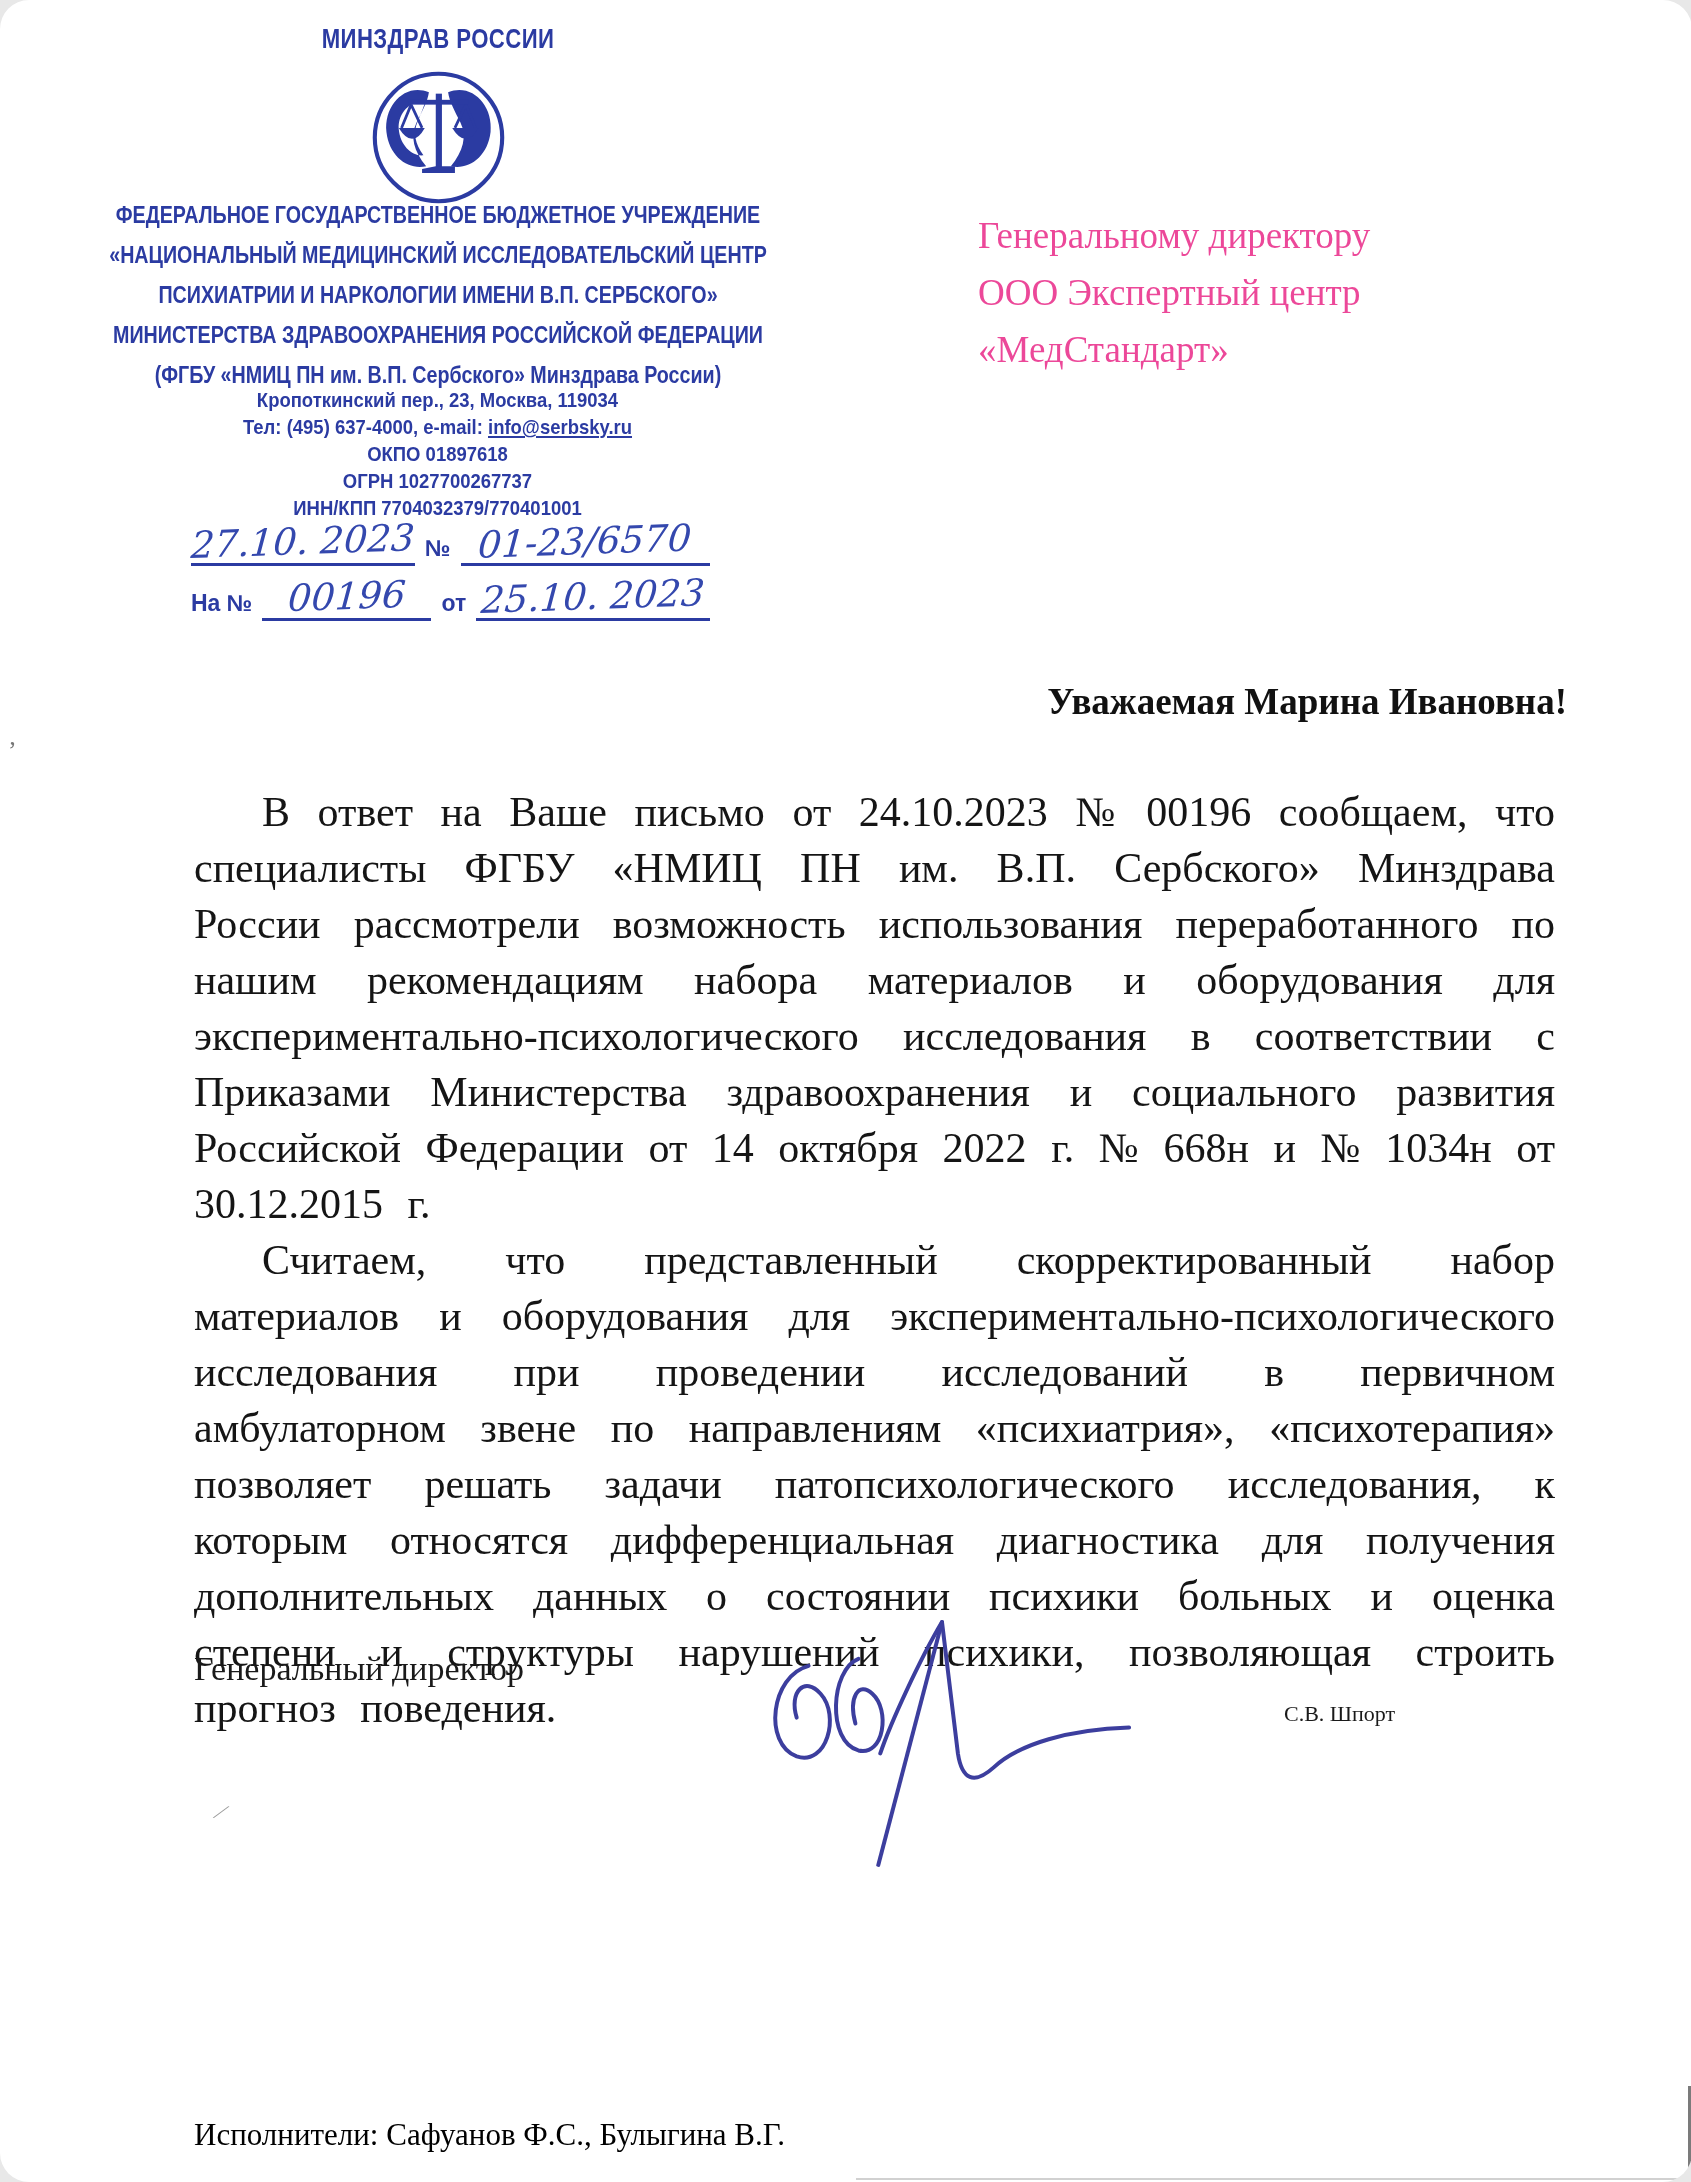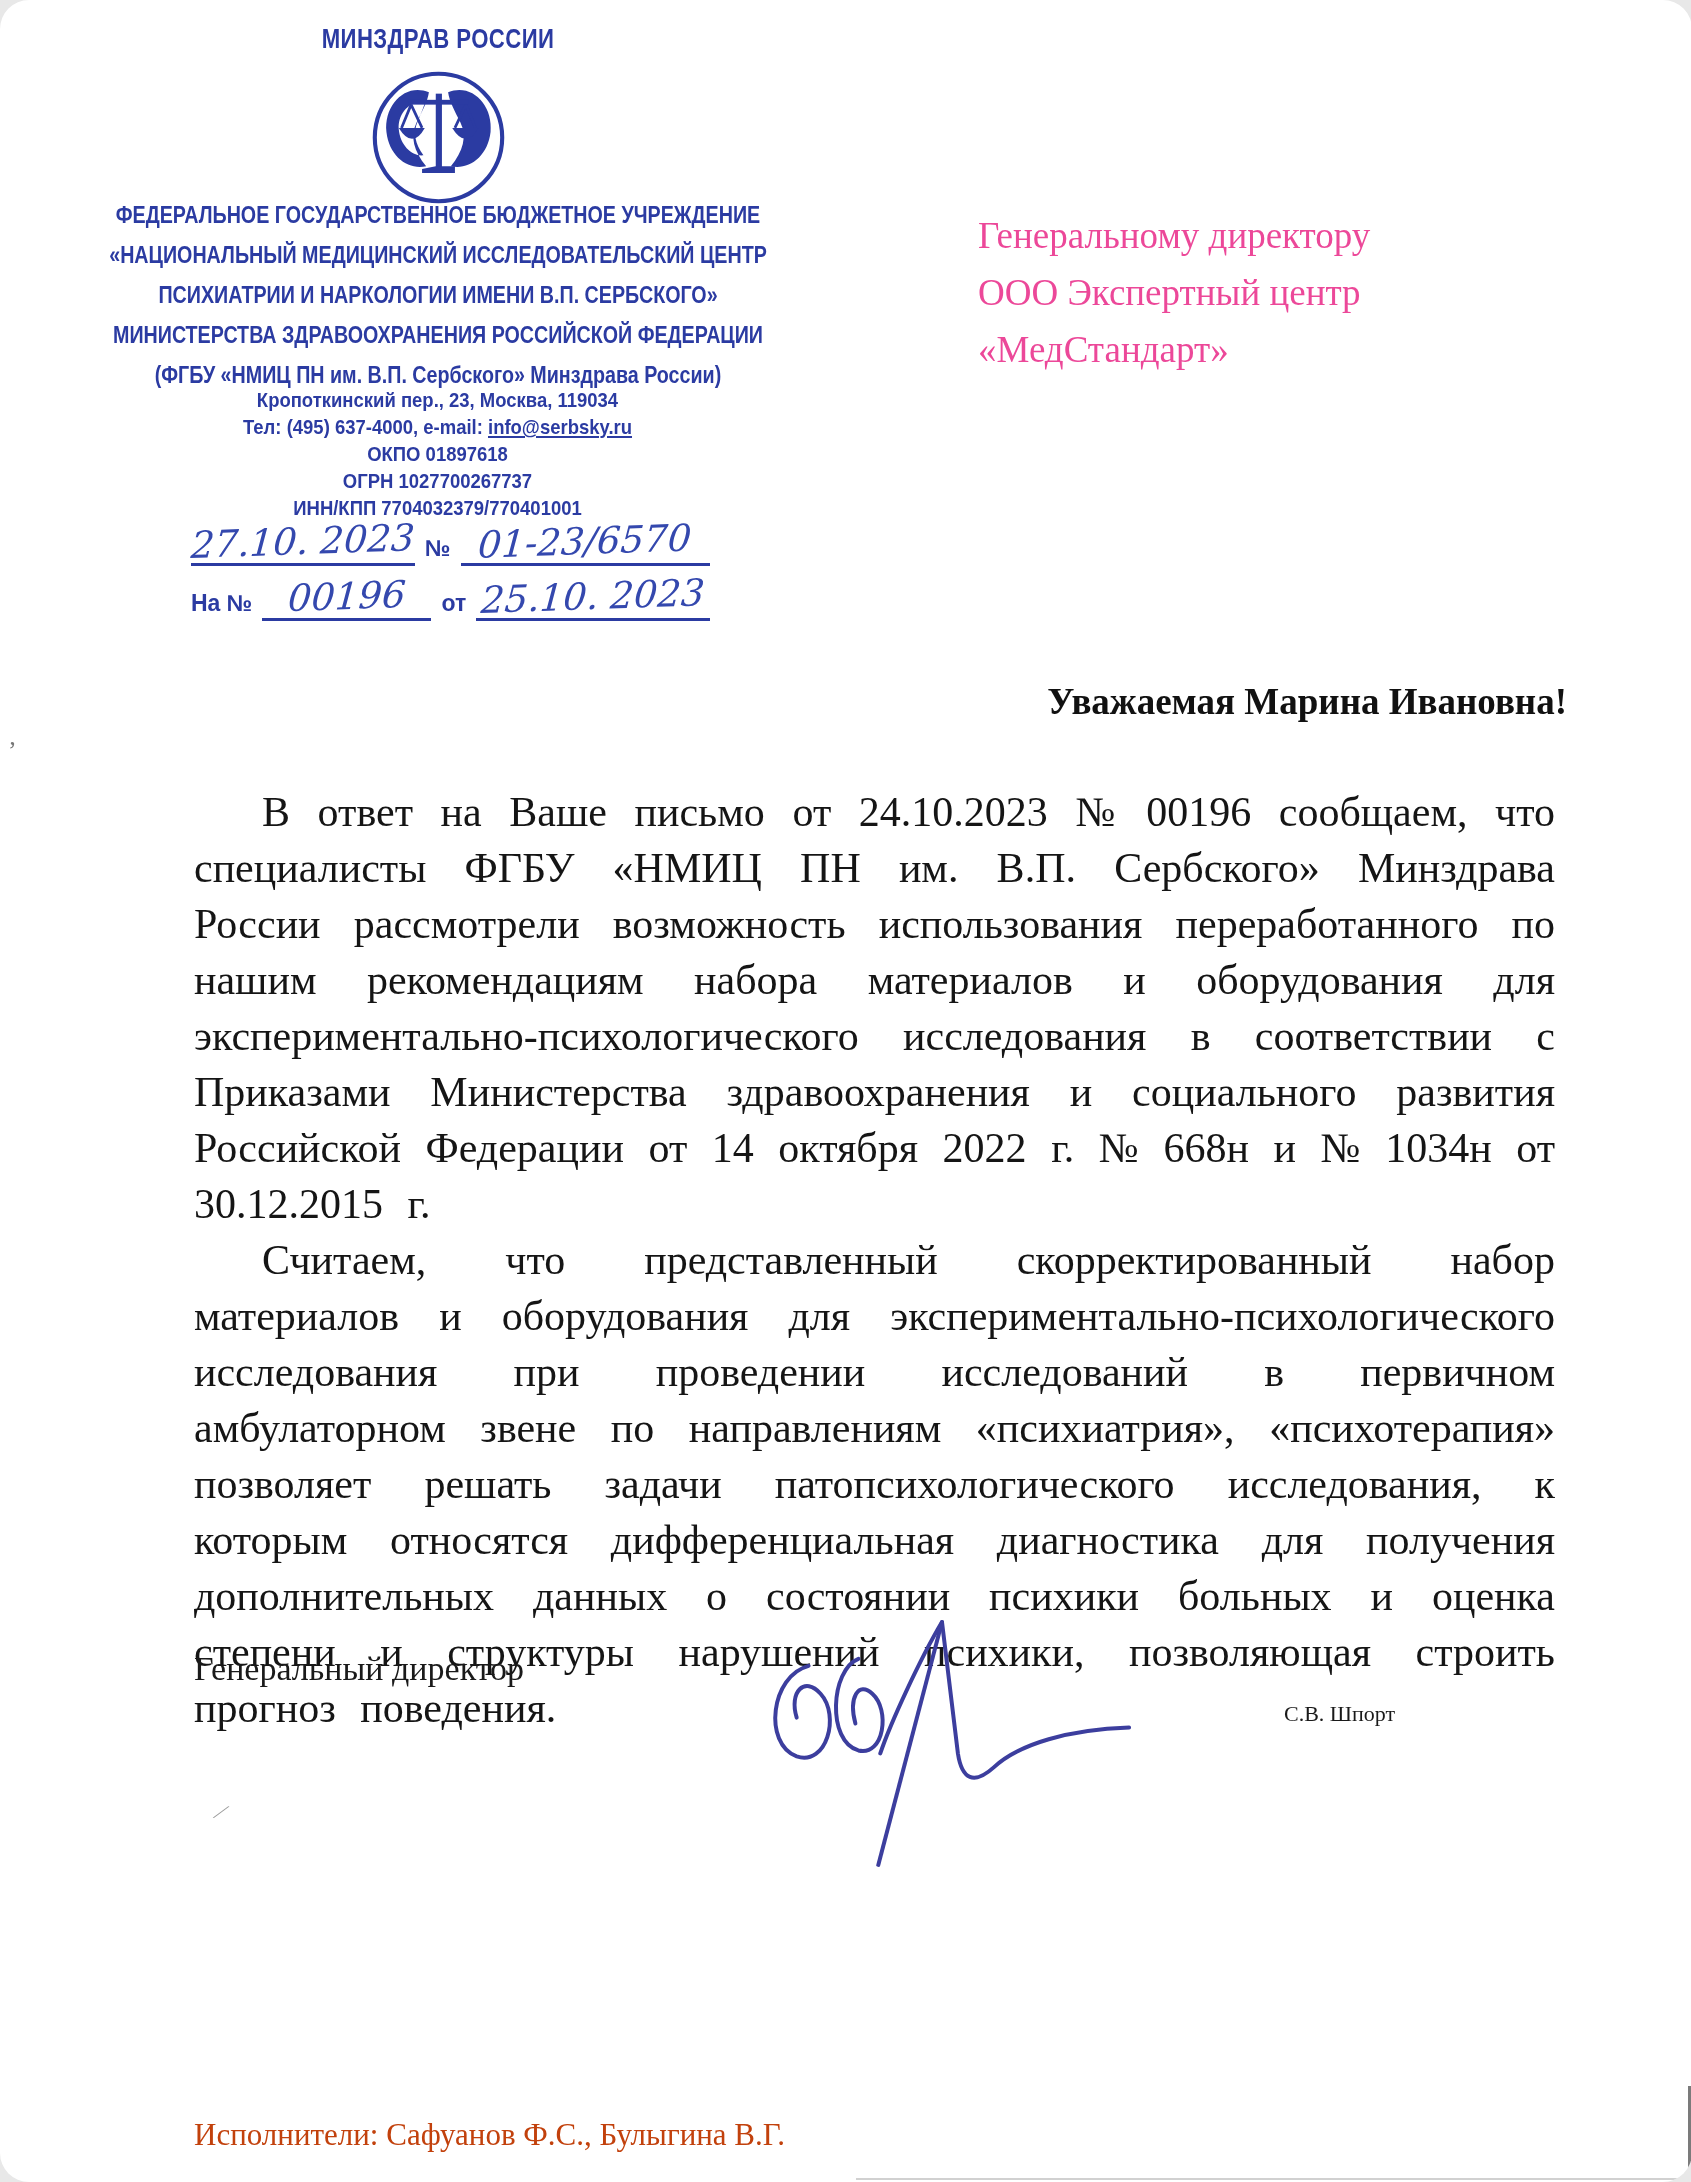--- a/index.html
+++ b/index.html
@@ -64,21 +64,21 @@
     word-spacing:14px; color:#151515;
   }
   .body-block p { margin:0; text-indent:68px; }
 
   
   .sign-pos  { position:absolute; left:194px;  top:1650px; font-size:34px; color:#1a1a1a; }
   .sign-name { position:absolute; left:1284px; top:1701px; font-size:22px; color:#1a1a1a; }
   .autograph { position:absolute; left:731px; top:1604px; width:418px; height:269px; }
 
   
-  .executors { position:absolute; left:194px; top:2117px; font-size:31px; color:#c2410c; }
+  .executors { position:absolute; left:194px; top:2117px; font-size:31px; color:#000000; }
 
   
   .art-apostrophe { position:absolute; left:8px; top:736px; font-size:26px; color:#777; }
   .art-slash { position:absolute; left:219px; top:1799px; font-size:24px; color:#999; transform:rotate(18deg); }
   .art-edge-right { position:absolute; right:0; top:2086px; width:4px; height:97px; background:#5a5a5a; opacity:0.8; }
   .art-edge-bottom { position:absolute; left:856px; bottom:2px; width:836px; height:2px; background:#bdbdbd; opacity:0.7; }
 </style>
 </head>
 <body>
 

